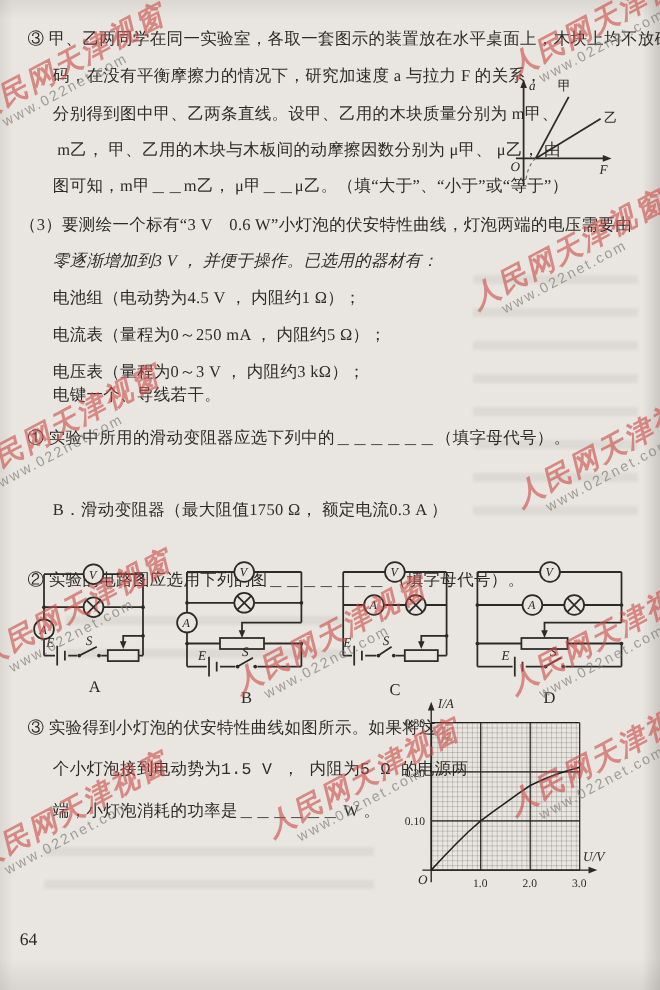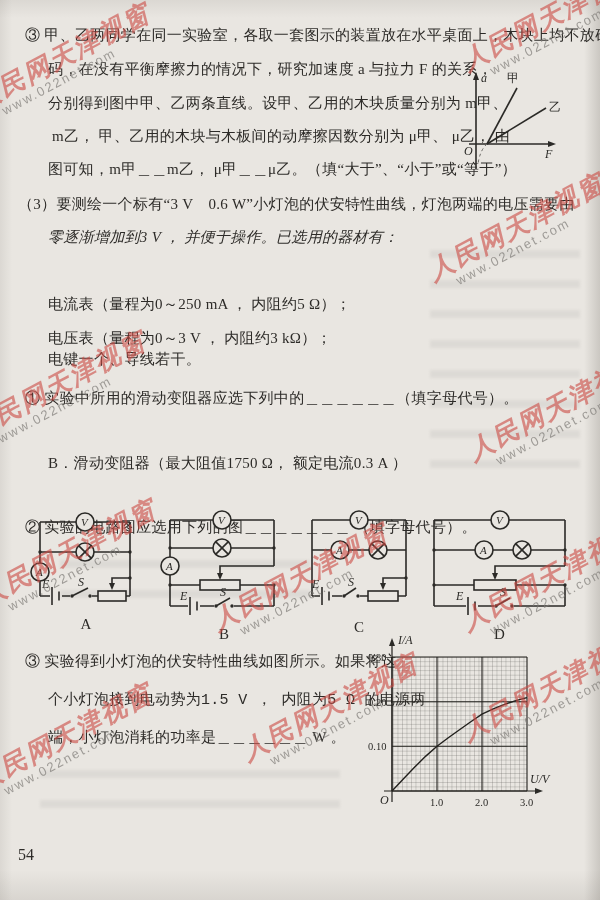--- a/index.html
+++ b/index.html
@@ -106,20 +106,21 @@
     <text class="lbl" x="21" y="89">O</text>
     <line class="wire" x1="44" y1="78" x2="74" y2="22" stroke-width="1.4"></line>
     <line class="wire" x1="44" y1="78" x2="103" y2="42" stroke-width="1.4"></line>
     <path d="M44,78 Q37,84 35,98" stroke="#6b6965" stroke-width="1" fill="none" stroke-dasharray="3,3"></path>
     <text class="tick" x="64" y="16" style="font-size:12px">甲</text>
     <text class="tick" x="106" y="45" style="font-size:12px">乙</text>
   </svg>
 
   <div class="tline" style="left:18px;top:195px;">（3）要测绘一个标有“3 V　0.6 W”小灯泡的伏安特性曲线，灯泡两端的电压需要由</div>
   <div class="tline" style="left:48px;top:228px;font-style:italic;">零逐渐增加到3 V ， 并便于操作。已选用的器材有：</div>
+  <div class="tline" style="left:48px;top:261px;">电池组（电动势为4.5 V ， 内阻约1 Ω）；</div>
   <div class="tline" style="left:48px;top:295px;">电流表（量程为0～250 mA ， 内阻约5 Ω）；</div>
   <div class="tline" style="left:48px;top:329px;">电压表（量程为0～3 V ， 内阻约3 kΩ）；</div>
   <div class="tline" style="left:48px;top:350px;font-family:Liberation Serif, serif;">电键一个、导线若干。</div>
 
   <div class="tline" style="left:25px;top:389px;">① 实验中所用的滑动变阻器应选下列中的＿＿＿＿＿＿（填字母代号）。</div>
   <div class="tline" style="left:48px;top:454px;">B．滑动变阻器（最大阻值1750 Ω， 额定电流0.3 A ）</div>
   <div class="tline" style="left:25px;top:486px;margin-top:32px;">② 实验的电路图应选用下列的图＿＿＿＿＿＿＿ （填字母代号）。</div>
 
   <div class="circuit" style="left:26px;top:508px;width:120px;">
     <svg width="120" height="102" viewBox="0 0 120 102">
@@ -253,14 +254,14 @@
     <text class="lbl" x="14" y="174">O</text>
     <text class="tick" x="2" y="31">0.30</text>
     <text class="tick" x="2" y="76">0.20</text>
     <text class="tick" x="2" y="120">0.10</text>
     <text class="tick" x="64" y="176">1.0</text>
     <text class="tick" x="109" y="176">2.0</text>
     <text class="tick" x="154" y="176">3.0</text>
     <polyline points="26.0,161.0 37.3,148.9 48.5,137.3 59.8,126.1 71.0,116.3 82.3,107.8 93.5,99.8 104.8,91.7 116.0,84.1 127.3,78.8 138.5,74.3 149.8,70.7 161.0,67.6" fill="none" stroke="#22201d" stroke-width="1.4"></polyline>
   </svg>
 
-  <div class="pagenum">54</div>
+  <div class="pagenum">64</div>
 </div>
 
 </body></html>

